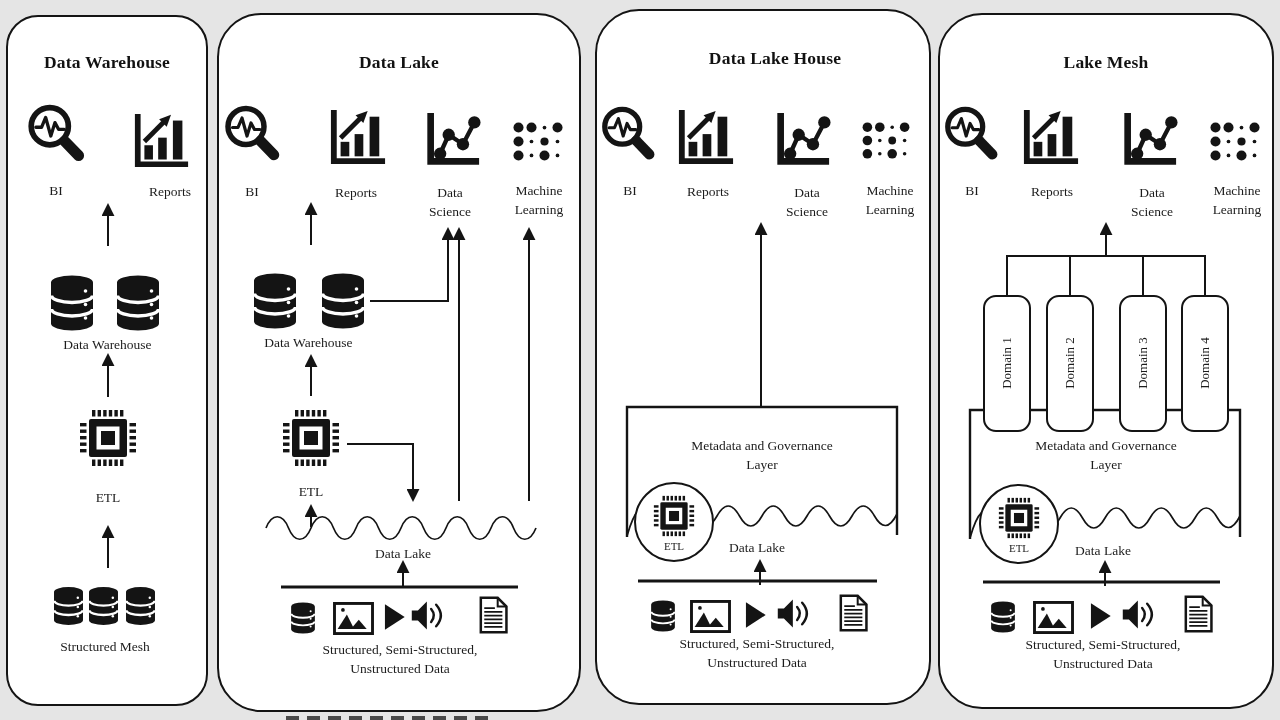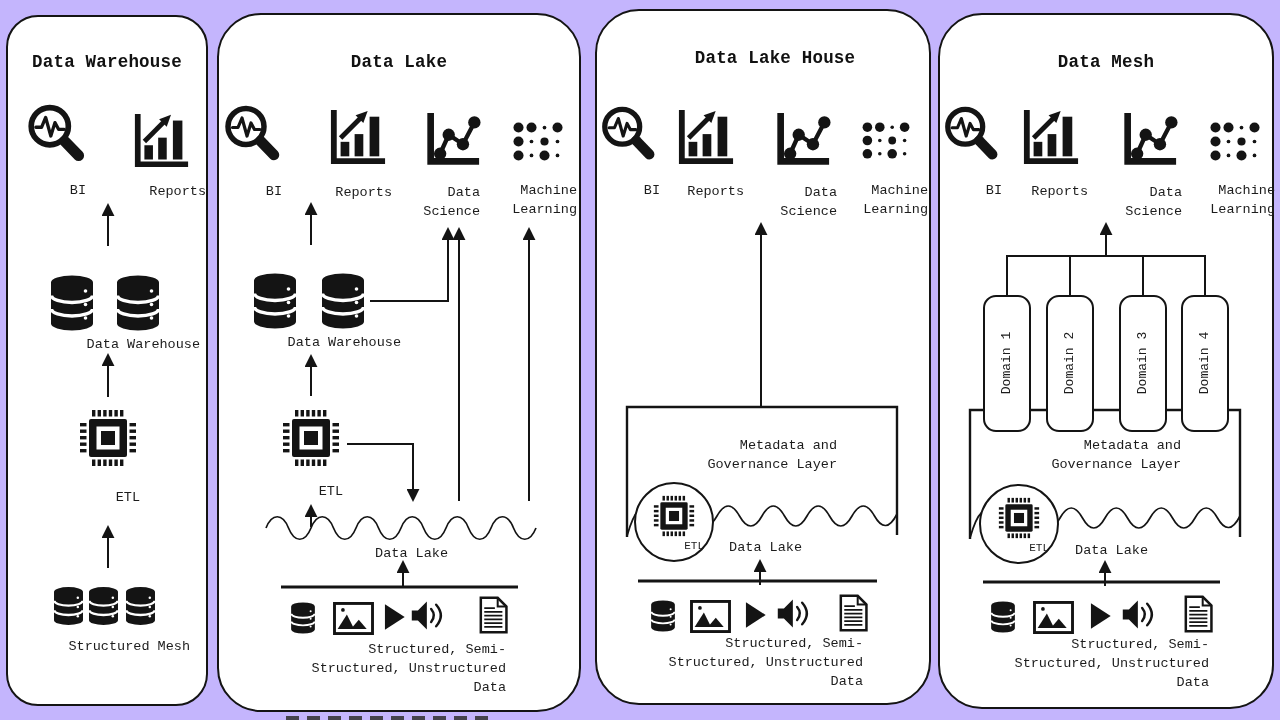--- a/index.html
+++ b/index.html
@@ -1,20 +1,20 @@
 <!DOCTYPE html>
 <html><head>
 <meta charset="utf-8">
 <style>
   html,body{margin:0;padding:0;background:#fff;}
-  #stage{position:relative;width:1280px;height:720px;background:#c4b5fd;overflow:hidden;
-         font-family:Liberation Mono, monospace;}
+  #stage{position:relative;width:1280px;height:720px;background:#e5e5e5;overflow:hidden;
+         font-family:Liberation Serif, serif;}
   .panel{position:absolute;background:#fff;border:2.6px solid #141414;border-radius:44px;box-sizing:border-box;}
   .title{position:absolute;font-size:17.5px;font-weight:bold;color:#111;text-align:center;letter-spacing:.2px;}
-  .lbl{position:absolute;font-size:13.5px;line-height:1.4;color:#1c1c1c;text-align:right;}
+  .lbl{position:absolute;font-size:13.5px;line-height:1.4;color:#1c1c1c;text-align:center;}
   .sm{font-size:11px;}
   .icon{position:absolute;}
   svg.overlay{position:absolute;left:0;top:0;}
   .circle{position:absolute;background:#fff;border:2.4px solid #141414;border-radius:50%;box-sizing:border-box;}
   .domain{position:absolute;background:#fff;border:2.4px solid #141414;border-radius:13px;box-sizing:border-box;}
   .vtext{position:absolute;width:120px;height:20px;line-height:20px;font-size:13px;color:#1c1c1c;
          text-align:center;transform:rotate(-90deg);}
   .cropped{position:absolute;background:repeating-linear-gradient(90deg,#2e2e2e 0 13px,transparent 13px 21px);opacity:.85;}
 </style>
 </head>
@@ -285,21 +285,21 @@
       <use href="#sym-play"></use>
     </svg>
   <svg class="icon" style="left:776px;top:597px;" width="38" height="33">
       <use href="#sym-audio"></use>
     </svg>
   <svg class="icon" style="left:838px;top:593px;" width="30" height="40">
       <use href="#sym-doc"></use>
     </svg>
   <div class="lbl" style="left:651px;top:635px;width:212px;">Structured, Semi-Structured, Unstructured Data</div>
 
-  <div class="title" style="left:938px;top:52px;width:336px;">Data Mesh</div>
+  <div class="title" style="left:938px;top:52px;width:336px;">Lake Mesh</div>
   <svg class="icon" style="left:941px;top:104px;" width="62" height="62">
       <use href="#sym-bi"></use>
     </svg>
   <svg class="icon" style="left:1022px;top:108px;" width="58" height="58">
       <use href="#sym-reports"></use>
     </svg>
   <svg class="icon" style="left:1121px;top:111px;" width="57" height="57">
       <use href="#sym-ds"></use>
     </svg>
   <svg class="icon" style="left:1209px;top:121px;" width="52" height="41">

